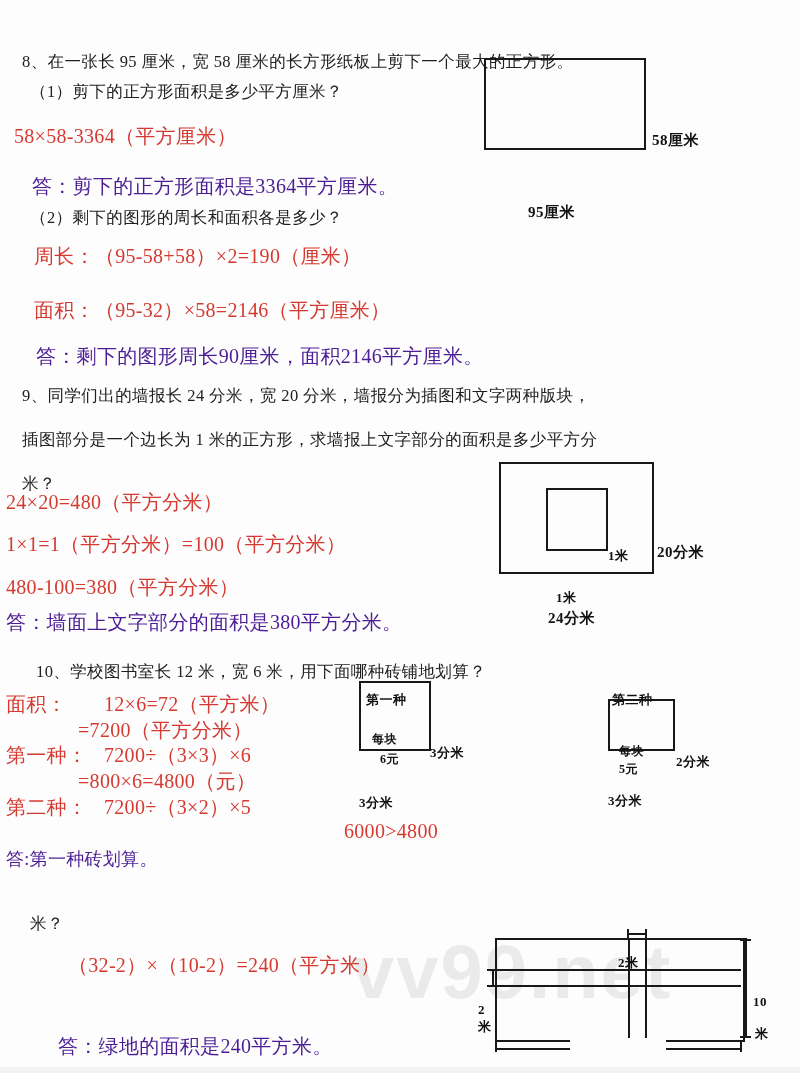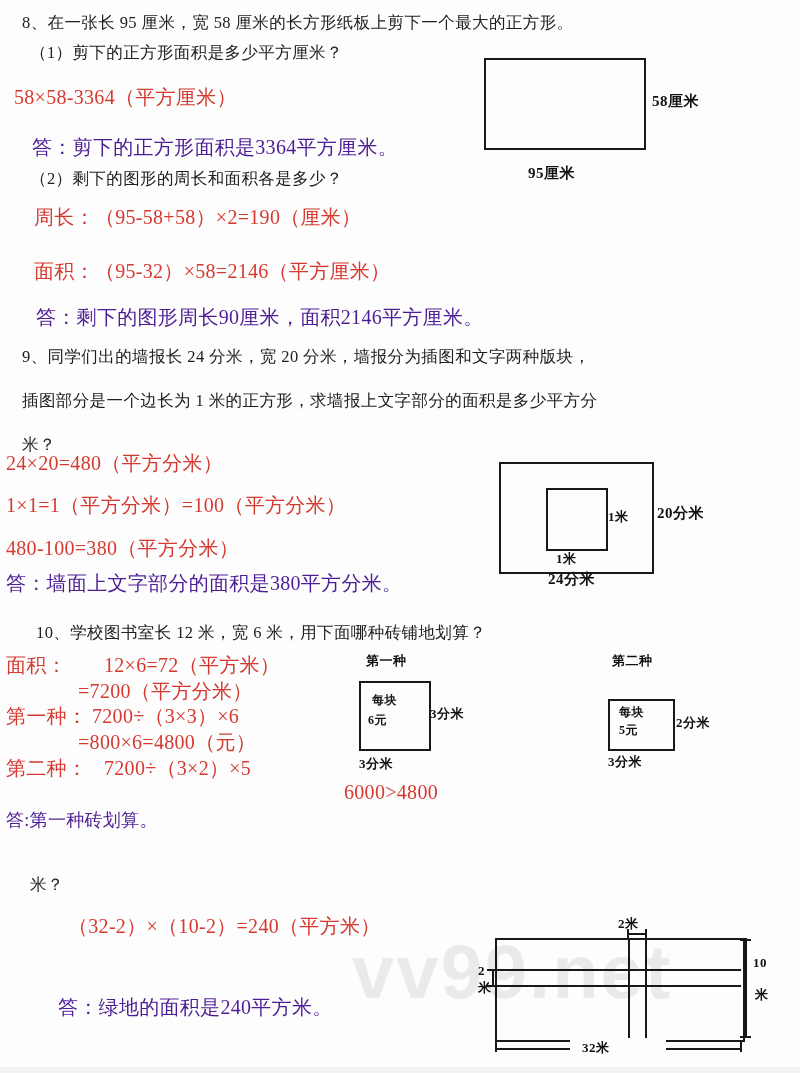--- a/index.html
+++ b/index.html
@@ -4,21 +4,21 @@
 <style>
   html,body{margin:0;padding:0;}
   body{
     width:800px;height:1073px;
     background:#fdfdfd;
     font-family:"Liberation Serif","DejaVu Serif",serif;
     position:relative;overflow:hidden;
     color:#1a1a1a;
   }
   .page{position:absolute;inset:0;}
-  .abs{position:absolute;white-space:nowrap;}
+  .abs{position:absolute;white-space:nowrap;margin-top:39px;}
 
   
   .q{           
     font-family:"Liberation Serif","DejaVu Serif",serif;
     font-size:16.5px;color:#20211f;letter-spacing:.4px;
   }
   .red{
     font-family:"Liberation Serif","DejaVu Serif",serif;
     color:#d5392f;font-size:20px;letter-spacing:.3px;
   }
@@ -102,34 +102,34 @@
 
   <div class="abs q" style="left:36px;top:622px;">
     <span>10、</span><span>学校图书室长 12 米，宽 6 米，用下面哪种砖铺地划算？</span>
   </div>
 
   <div class="abs red" style="left:6px;top:652px;">面积：</div>
   <div class="abs red" style="left:104px;top:652px;">12×6=72（平方米）</div>
   <div class="abs red" style="left:78px;top:678px;">=7200（平方分米）</div>
 
   <div class="abs red" style="left:6px;top:703px;">第一种：</div>
-  <div class="abs red" style="left:92px;top:703px;text-align:right;">7200÷（3×3）×6</div>
+  <div class="abs red" style="left:104px;top:703px;text-align:right;">7200÷（3×3）×6</div>
   <div class="abs red" style="left:78px;top:729px;">=800×6=4800（元）</div>
 
   <div class="abs red" style="left:6px;top:755px;">第二种：</div>
   <div class="abs red" style="left:104px;top:755px;">7200÷（3×2）×5</div>
   <div class="abs red" style="left:344px;top:781px;">6000&gt;4800</div>
 
   <div class="abs blue sm" style="left:6px;top:808px;">答:第一种砖划算。</div>
 
   <div>
     <div class="abs lbl s" style="left:366px;top:652px;">第一种</div>
     <div class="rect" style="left:359px;top:681px;width:68px;height:66px;"></div>
     <div class="abs lbl xs" style="left:372px;top:692px;">每块</div>
-    <div class="abs lbl xs" style="left:368px;top:712px;">6元</div>
+    <div class="abs lbl xs" style="left:380px;top:712px;">6元</div>
     <div class="abs lbl s" style="left:430px;top:705px;">3分米</div>
     <div class="abs lbl s" style="left:359px;top:755px;">3分米</div>
   </div>
 
   <div>
     <div class="abs lbl s" style="left:612px;top:652px;">第二种</div>
     <div class="rect" style="left:608px;top:699px;width:63px;height:48px;"></div>
     <div class="abs lbl xs" style="left:619px;top:704px;">每块</div>
     <div class="abs lbl xs" style="left:619px;top:722px;">5元</div>
     <div class="abs lbl s" style="left:676px;top:714px;">2分米</div>

